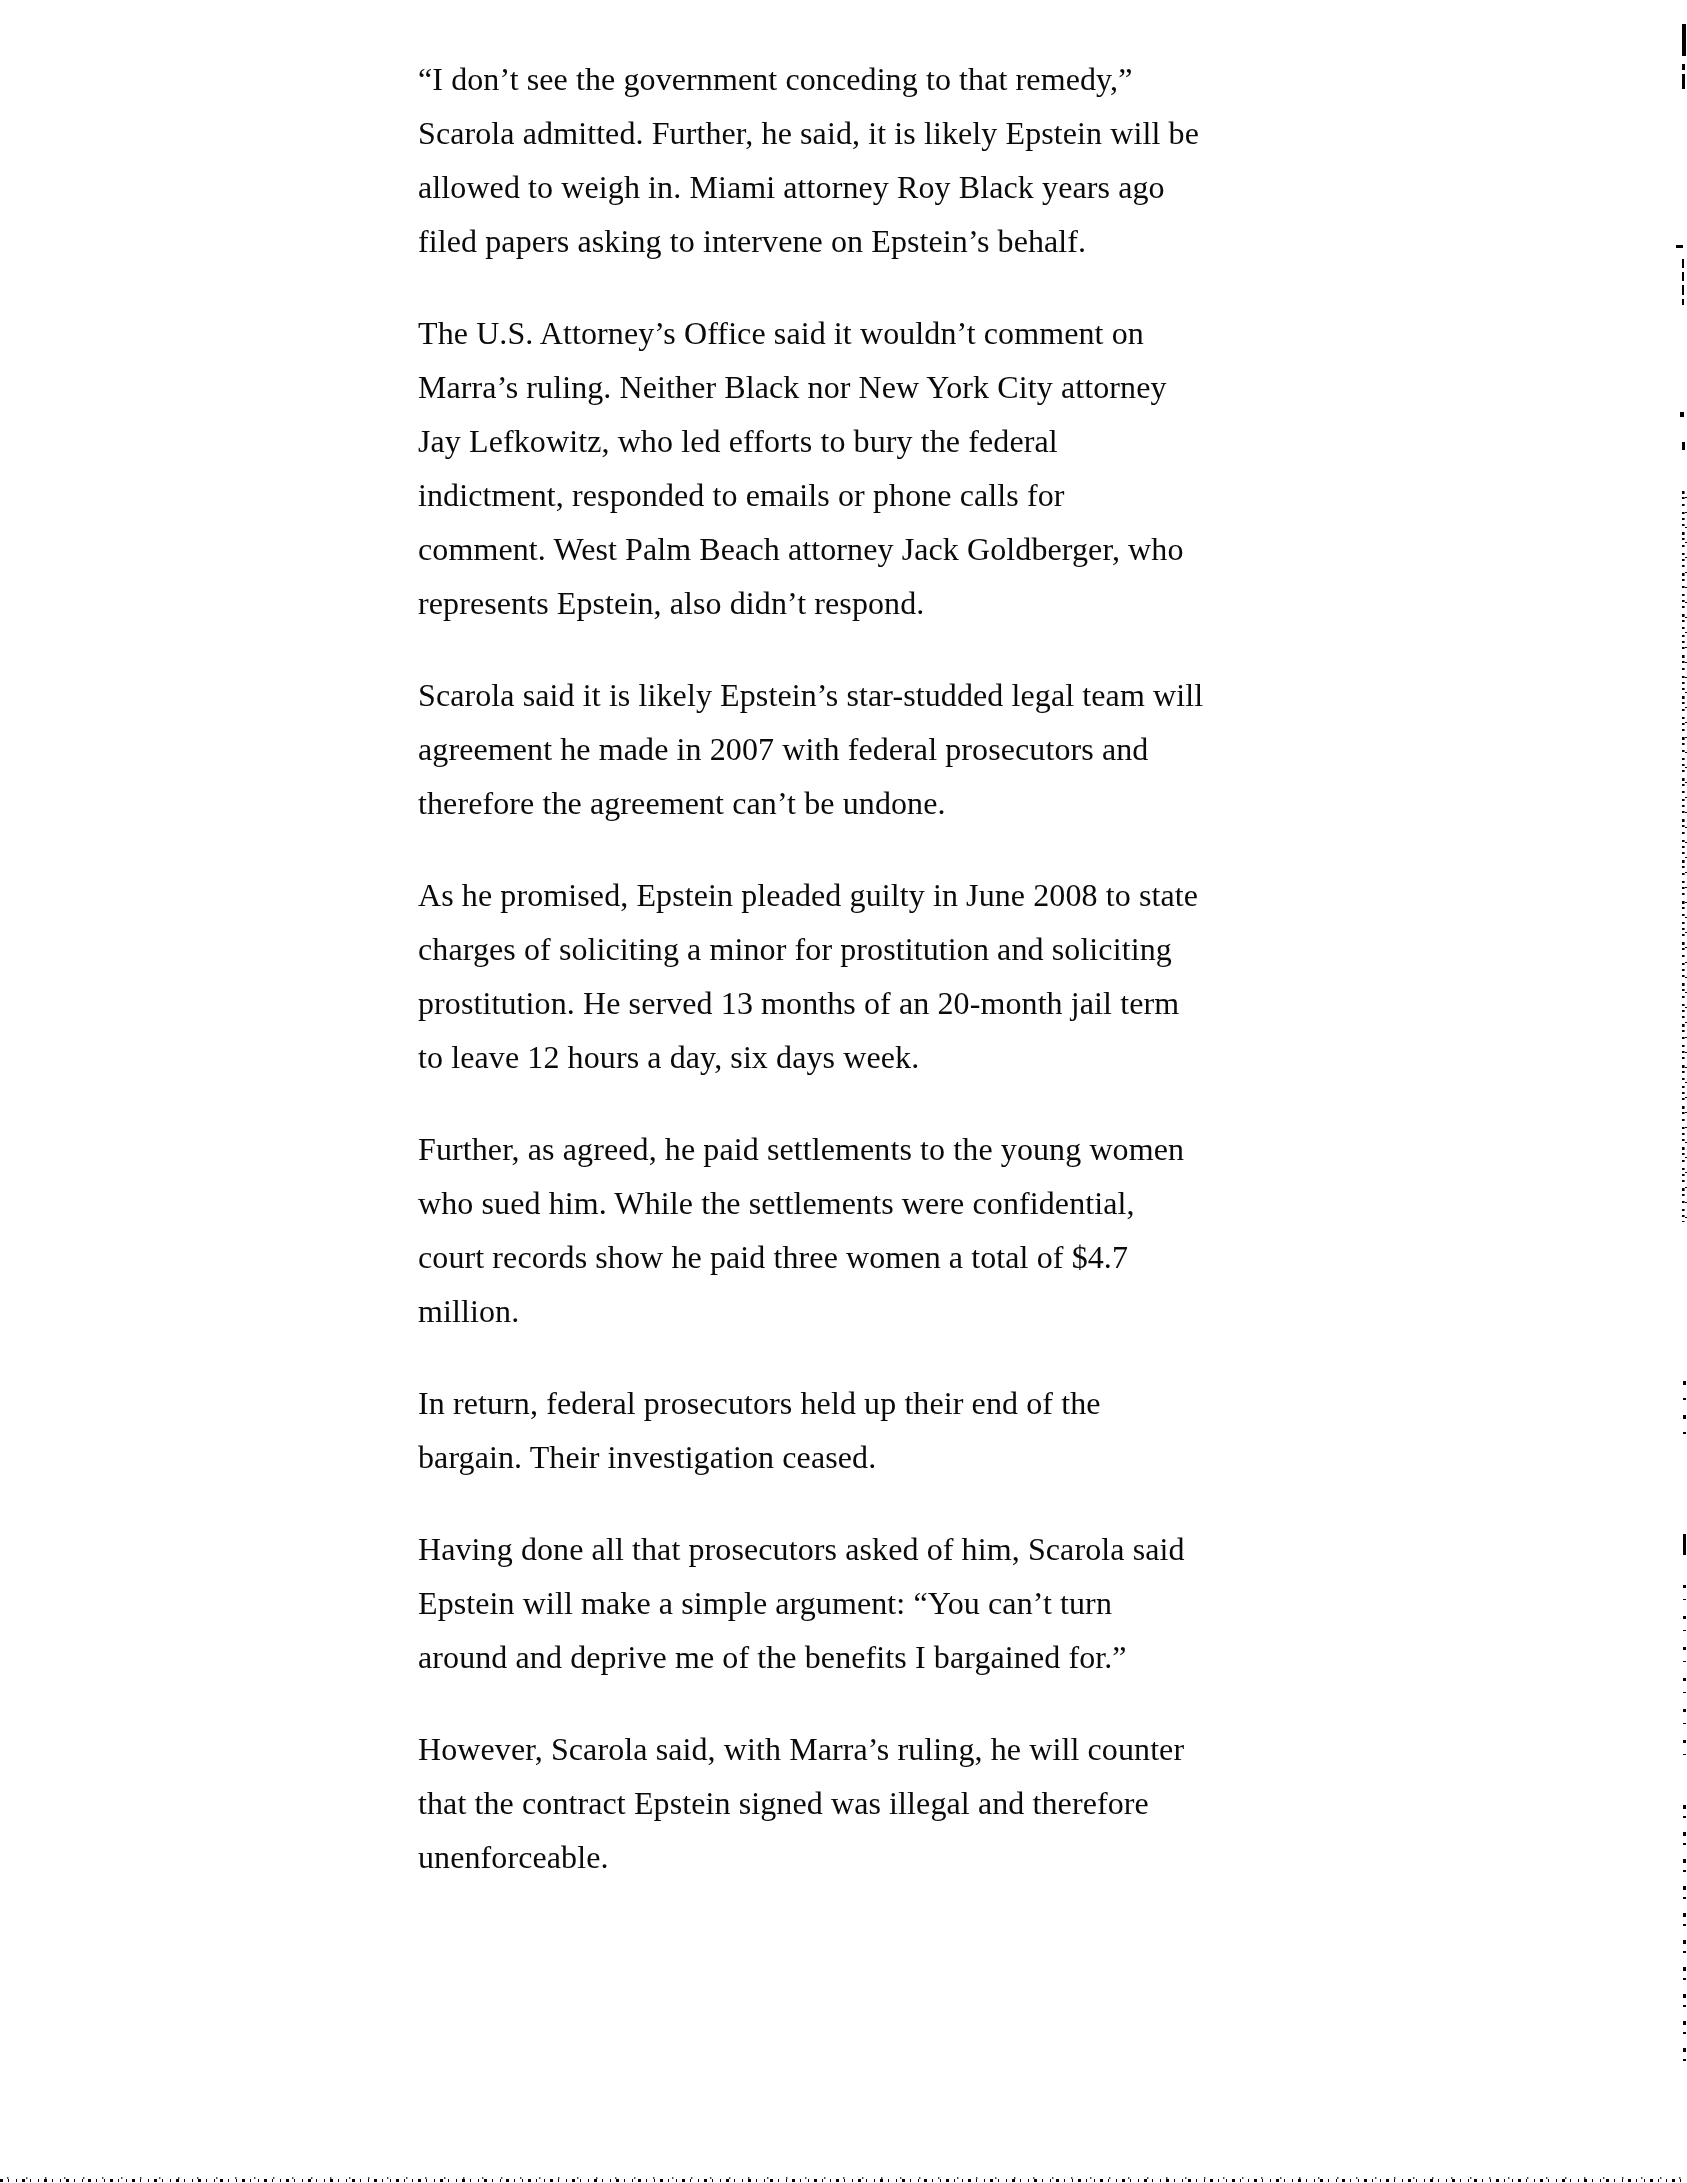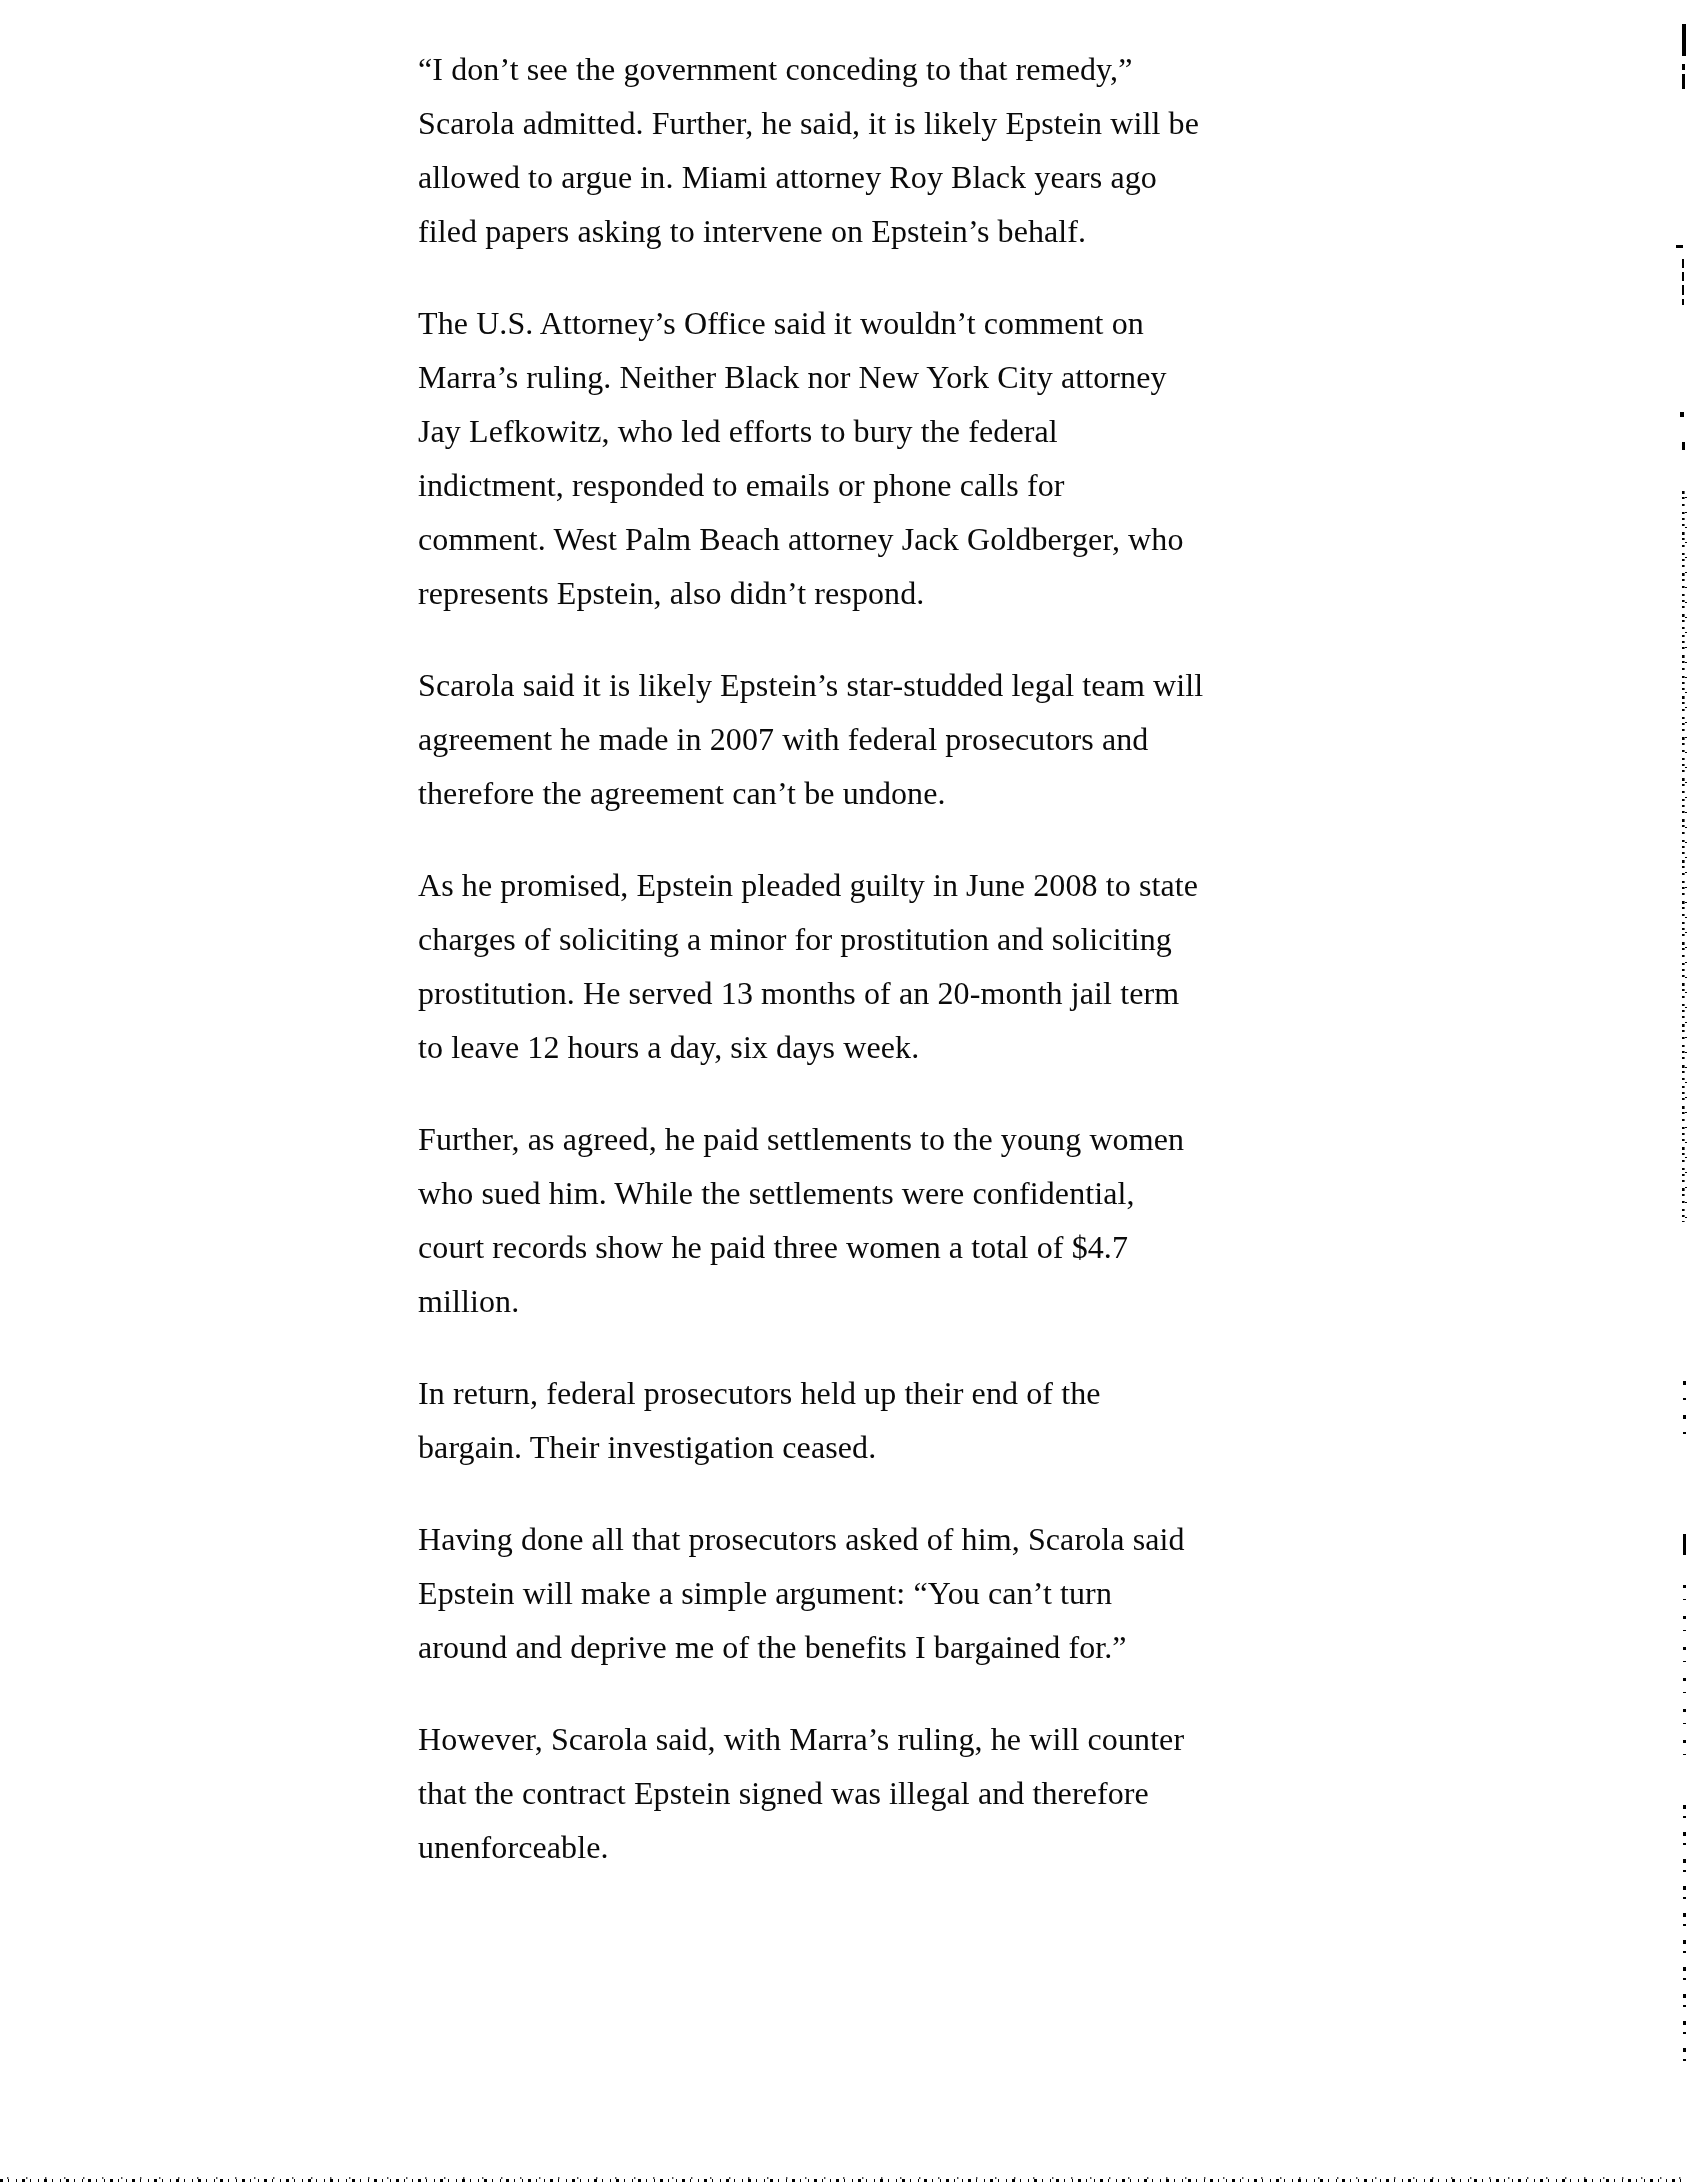--- a/index.html
+++ b/index.html
@@ -7,21 +7,21 @@
     position: relative;
     width: 1687px;
     height: 2183px;
     background: #ffffff;
     overflow: hidden;
     font-family: "Liberation Serif", serif;
   }
   .article {
     position: absolute;
     left: 418px;
-    top: 42px;
+    top: 52px;
     width: 880px;
     color: #0a0a0a;
     font-size: 32px;
     letter-spacing: 0.1px;
   }
   .para { margin: 0 0 38px 0; padding: 0; }
   .line {
     display: block;
     height: 54px;
     line-height: 54px;
@@ -72,21 +72,21 @@
   }
 </style>
 </head>
 <body>
 
 <div class="page">
   <div class="article" id="article" style="color: rgb(10, 10, 10);">
       <p class="para">
         <span class="line">“I don’t see the government conceding to that remedy,”</span>
         <span class="line">Scarola admitted. Further, he said, it is likely Epstein will be</span>
-        <span class="line">allowed to argue in. Miami attorney Roy Black years ago</span>
+        <span class="line">allowed to weigh in. Miami attorney Roy Black years ago</span>
         <span class="line">filed papers asking to intervene on Epstein’s behalf.</span>
       </p>
       <p class="para">
         <span class="line">The U.S. Attorney’s Office said it wouldn’t comment on</span>
         <span class="line">Marra’s ruling. Neither Black nor New York City attorney</span>
         <span class="line">Jay Lefkowitz, who led efforts to bury the federal</span>
         <span class="line">indictment, responded to emails or phone calls for</span>
         <span class="line">comment. West Palm Beach attorney Jack Goldberger, who</span>
         <span class="line">represents Epstein, also didn’t respond.</span>
       </p>

